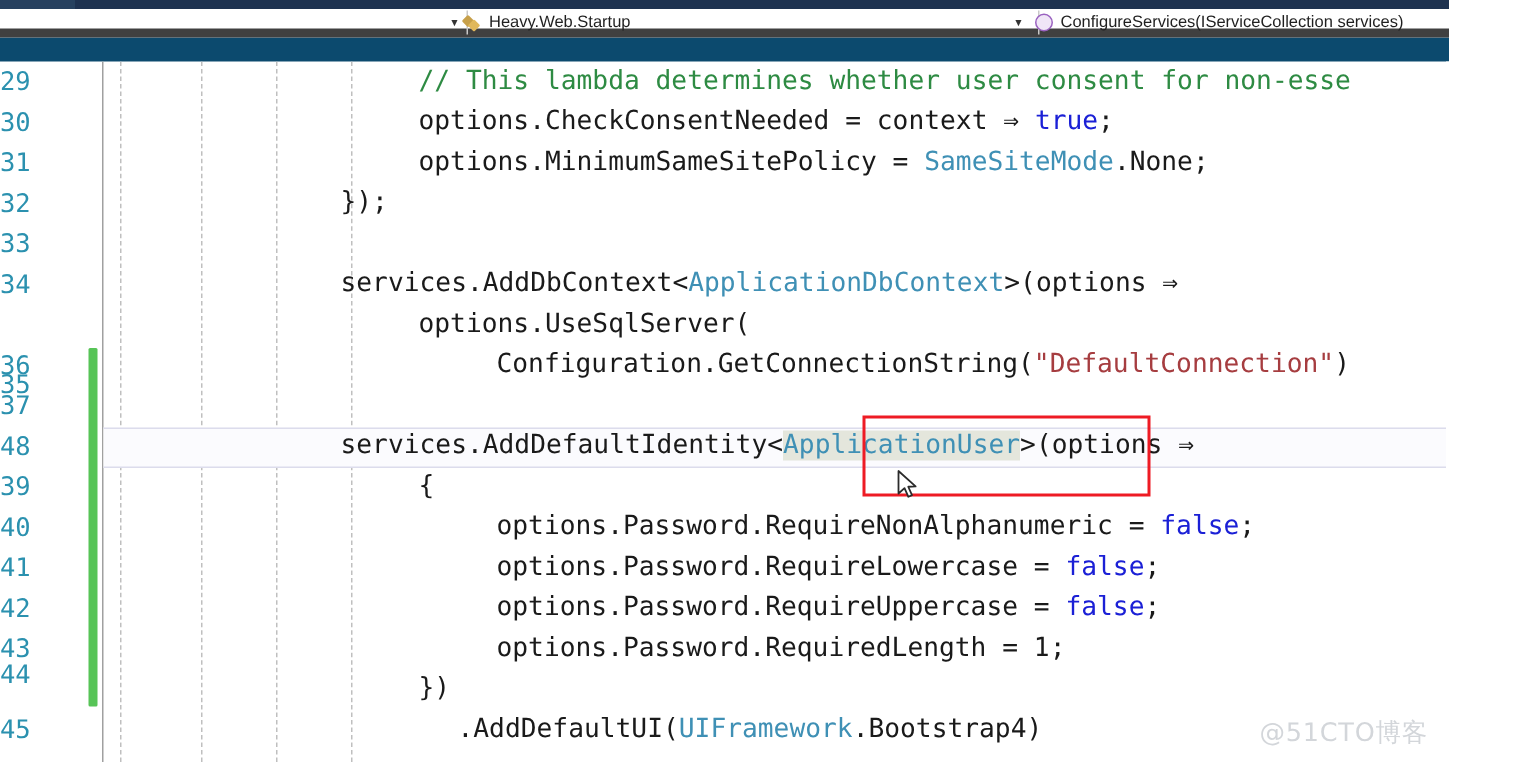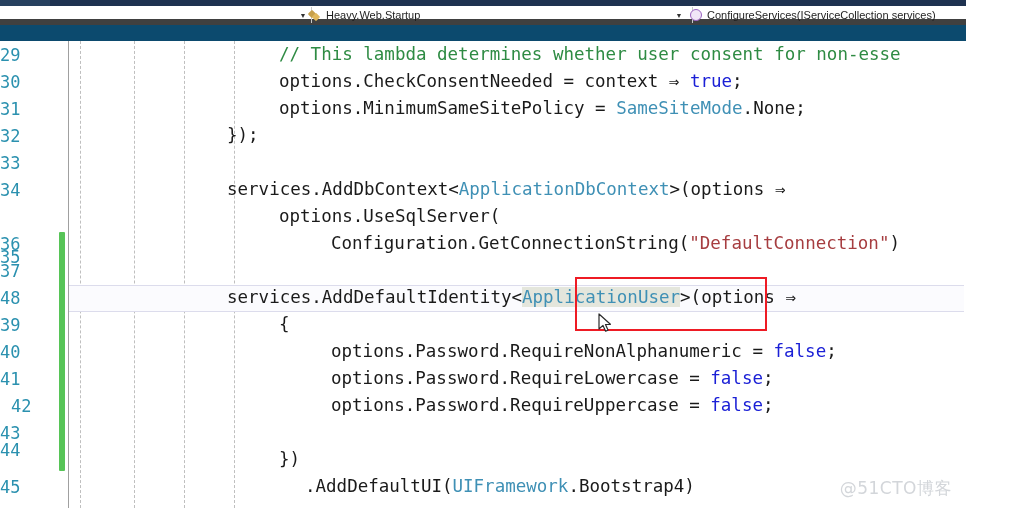--- a/index.html
+++ b/index.html
@@ -298,21 +298,21 @@
         <div class="linenum" style="top: 82px;">32</div>
         <div class="linenum" style="top: 109px;">33</div>
         <div class="linenum" style="top: 136px;">34</div>
         <div class="linenum" style="top: 163px; margin-top: 40px;">35</div>
         <div class="linenum" style="top: 190px;">36</div>
         <div class="linenum" style="top: 217px;">37</div>
         <div class="linenum" style="top: 244px;">48</div>
         <div class="linenum" style="top: 271px;">39</div>
         <div class="linenum" style="top: 298px;">40</div>
         <div class="linenum" style="top: 325px;">41</div>
-        <div class="linenum" style="top: 352px; margin-left: 11px;">42</div>
+        <div class="linenum" style="top: 352px;">42</div>
         <div class="linenum" style="top: 379px;">43</div>
         <div class="linenum" style="top: 396px;">44</div>
         <div class="linenum" style="top: 433px;">45</div>
         <div class="changebar" style="top: 191px; height: 239px; background: rgb(87, 196, 87);"></div>
       </div>
     <div class="gutter-sep"></div>
     <div class="code-area" id="code-area">
         <div class="indent-guide" style="left: 11px;"></div>
         <div class="indent-guide" style="left: 65px;"></div>
         <div class="indent-guide" style="left: 115px;"></div>
@@ -325,20 +325,21 @@
         <div class="code-line" style="top: 108px; left: 0px;"></div>
         <div class="code-line" style="top: 135px; left: 158px;"><span class="tok-plain">services.AddDbContext&lt;</span><span class="tok-type">ApplicationDbContext</span><span class="tok-plain">&gt;(options </span><span class="tok-plain">⇒</span></div>
         <div class="code-line" style="top: 162px; left: 210px;"><span class="tok-plain">options.UseSqlServer(</span></div>
         <div class="code-line" style="top: 189px; left: 262px;"><span class="tok-plain">Configuration.GetConnectionString(</span><span class="tok-string">"DefaultConnection"</span><span class="tok-plain">)</span></div>
         <div class="code-line" style="top: 216px; left: 0px;"></div>
         <div class="code-line" style="top: 243px; left: 158px;"><span class="tok-plain">services.AddDefaultIdentity&lt;</span><span class="tok-type tok-ref-hl">ApplicationUser</span><span class="tok-plain">&gt;(options </span><span class="tok-plain">⇒</span></div>
         <div class="code-line" style="top: 270px; left: 210px;"><span class="tok-plain">{</span></div>
         <div class="code-line" style="top: 297px; left: 262px;"><span class="tok-plain">options.Password.RequireNonAlphanumeric = </span><span class="tok-keyword">false</span><span class="tok-plain">;</span></div>
         <div class="code-line" style="top: 324px; left: 262px;"><span class="tok-plain">options.Password.RequireLowercase = </span><span class="tok-keyword">false</span><span class="tok-plain">;</span></div>
         <div class="code-line" style="top: 351px; left: 262px;"><span class="tok-plain">options.Password.RequireUppercase = </span><span class="tok-keyword">false</span><span class="tok-plain">;</span></div>
+        <div class="code-line" style="top: 378px; left: 262px;"><span class="tok-plain">options.Password.RequiredLength = 1;</span></div>
         <div class="code-line" style="top: 405px; left: 210px;"><span class="tok-plain">})</span></div>
         <div class="code-line" style="top: 432px; left: 236px;"><span class="tok-plain">.AddDefaultUI(</span><span class="tok-type">UIFramework</span><span class="tok-plain">.Bootstrap4)</span></div>
       </div>
   </div>
 
   <div class="right-edge"></div>
 
   <div class="annot-box" id="annot-box" style="left: 575px; top: 277px; width: 192px; height: 54px; border-color: rgb(238, 27, 36);"></div>
 
   <svg class="cursor" id="mouse-cursor" viewBox="0 0 14 20" style="left: 598px; top: 313px;">

